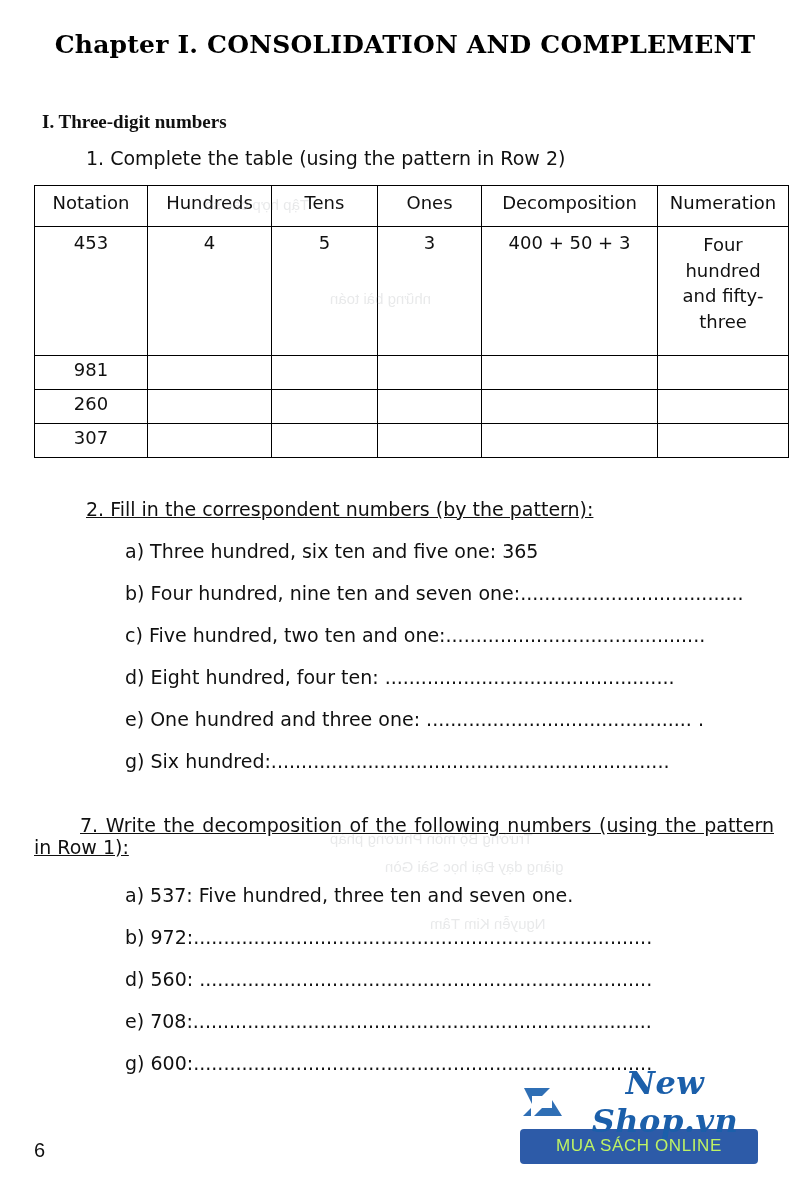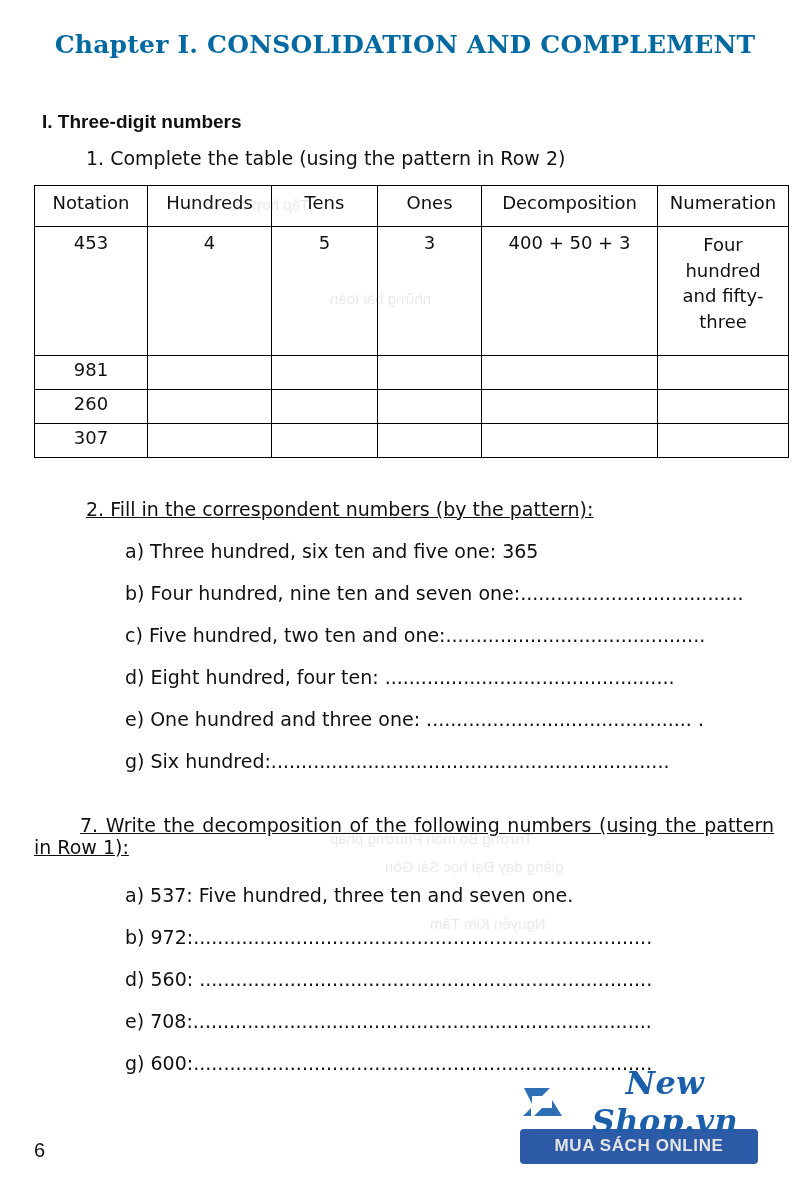--- a/index.html
+++ b/index.html
@@ -24,26 +24,26 @@
   }
 
   
   .chapter-title {
     font-family: "DejaVu Serif", serif;
     font-weight: bold;
     font-size: 25px;
     text-align: center;
     letter-spacing: 0.2px;
     margin: 8px 0 0 0;
-    color: #0369a1;
+    color: #000000;
   }
 
   
   .section-title {
-    font-family: Liberation Sans, sans-serif;
+    font-family: Liberation Serif, serif;
     font-weight: bold;
     font-size: 19px;
     margin: 52px 0 0 8px;
   }
 
   .task-line {
     font-size: 19px;
     margin: 14px 0 0 52px;
   }
 
@@ -135,23 +135,23 @@
     font-family: "DejaVu Serif", serif;
     font-weight: bold;
     font-style: italic;
     font-size: 32px;
     color: #1b5faa;
     letter-spacing: 0.5px;
   }
   .logo-btn {
     margin-top: 5px;
     background: #2d5ba8;
-    color: #e5e5e5;
+    color: #bef264;
     font-family: "Liberation Sans", sans-serif;
-    font-weight: bold;
+    font-weight: normal;
     font-size: 17px;
     letter-spacing: 0.6px;
     padding: 7px 0 8px 0;
     border-radius: 4px;
   }
 
   
   .ghost {
     position: absolute;
     color: rgba(120,125,130,0.17);

